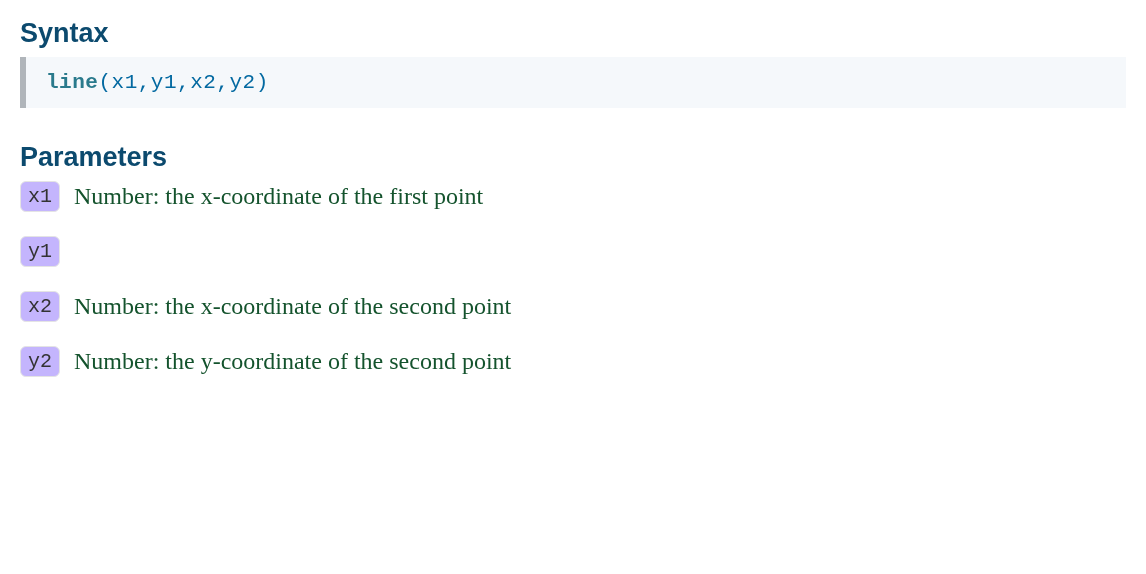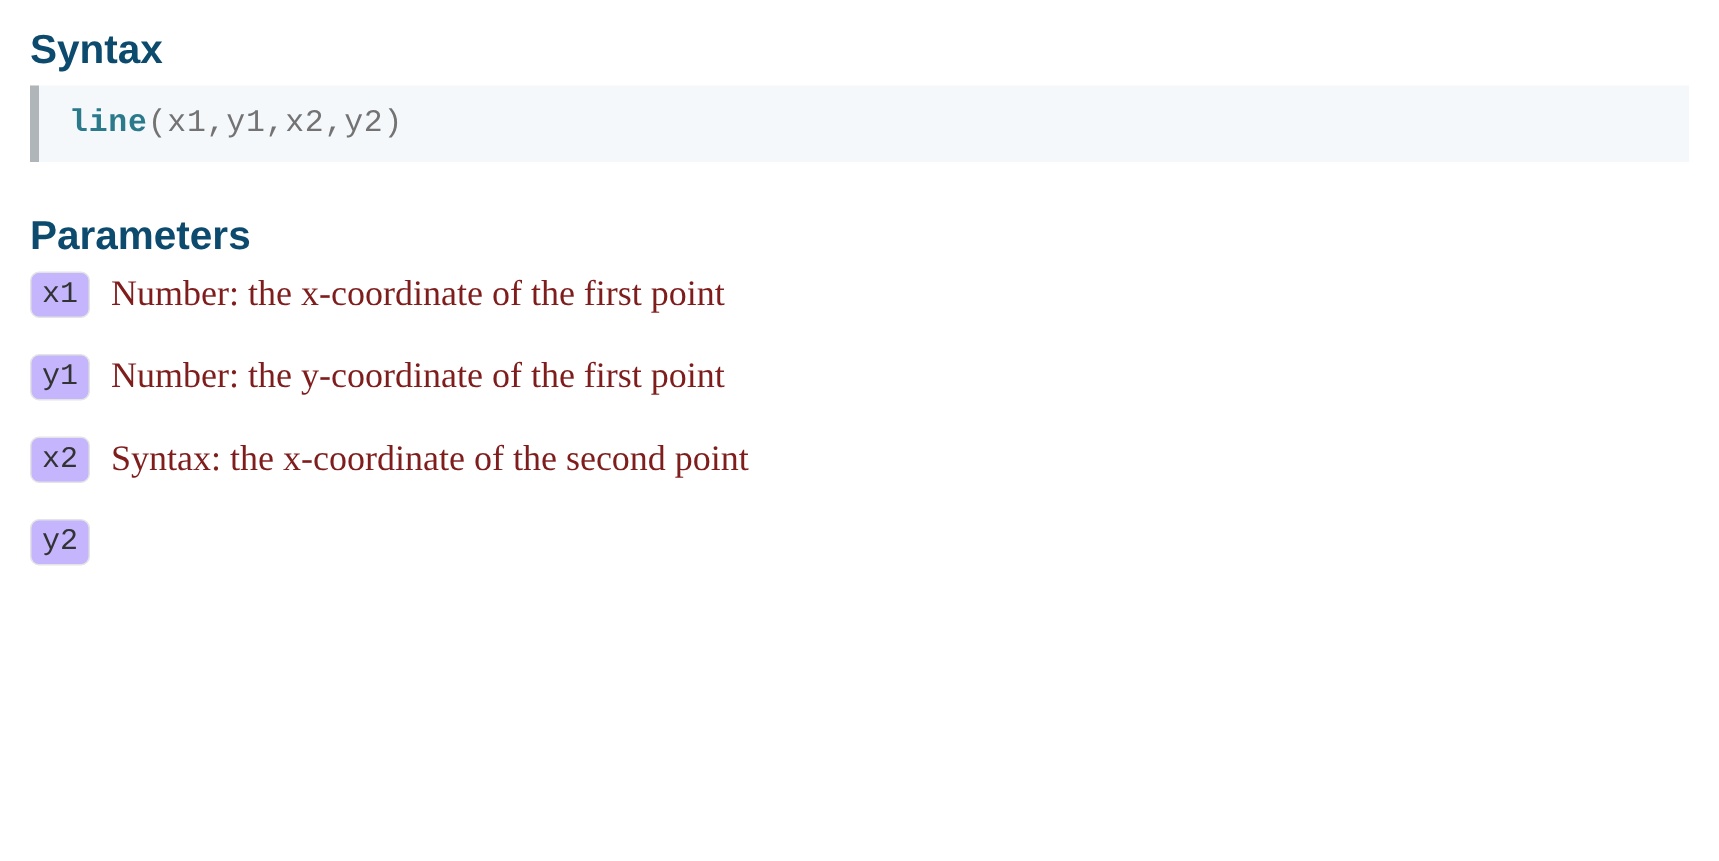--- a/index.html
+++ b/index.html
@@ -29,21 +29,21 @@
     .code-text {
       font-family: "SFMono-Regular", Consolas, "Liberation Mono", Menlo, monospace;
       font-size: 21px;
       letter-spacing: 0.5px;
     }
     .fn-name {
       color: #2a7a8c;
       font-weight: bold;
     }
     .fn-args {
-      color: #737373;
+      color: #0369a1;
     }
     .params-section {
       margin-top: 6px;
     }
     .param-row {
       display: flex;
       align-items: center;
       margin-bottom: 24px;
     }
     .param-name {
@@ -54,21 +54,21 @@
       border: 1px solid #e4e4e4;
       border-radius: 6px;
       padding: 3px 7px 2px 7px;
       margin-right: 14px;
       line-height: 1.2;
       background: #c4b5fd;
     }
     .param-desc {
       font-family: Georgia, "Times New Roman", serif;
       font-size: 24px;
-      color: #7f1d1d;
+      color: #14532d;
     }
   </style>
 </head>
 <body>
 
 <h2 class="section-heading">Syntax</h2>
 
 <div class="code-block">
   <span class="code-text"><span class="fn-name">line</span><span class="fn-args">(x1,y1,x2,y2)</span></span>
 </div>
@@ -76,24 +76,24 @@
 <div class="params-section">
   <h2 class="section-heading">Parameters</h2>
 
   <div class="param-row">
     <span class="param-name">x1</span>
     <span class="param-desc">Number: the x-coordinate of the first point</span>
   </div>
 
   <div class="param-row">
     <span class="param-name">y1</span>
-    <span class="param-desc">Number: the y-coordinate of the first point</span>
   </div>
 
   <div class="param-row">
     <span class="param-name">x2</span>
-    <span class="param-desc">Syntax: the x-coordinate of the second point</span>
+    <span class="param-desc">Number: the x-coordinate of the second point</span>
   </div>
 
   <div class="param-row">
     <span class="param-name">y2</span>
+    <span class="param-desc">Number: the y-coordinate of the second point</span>
   </div>
 </div>
 
 </body></html>

